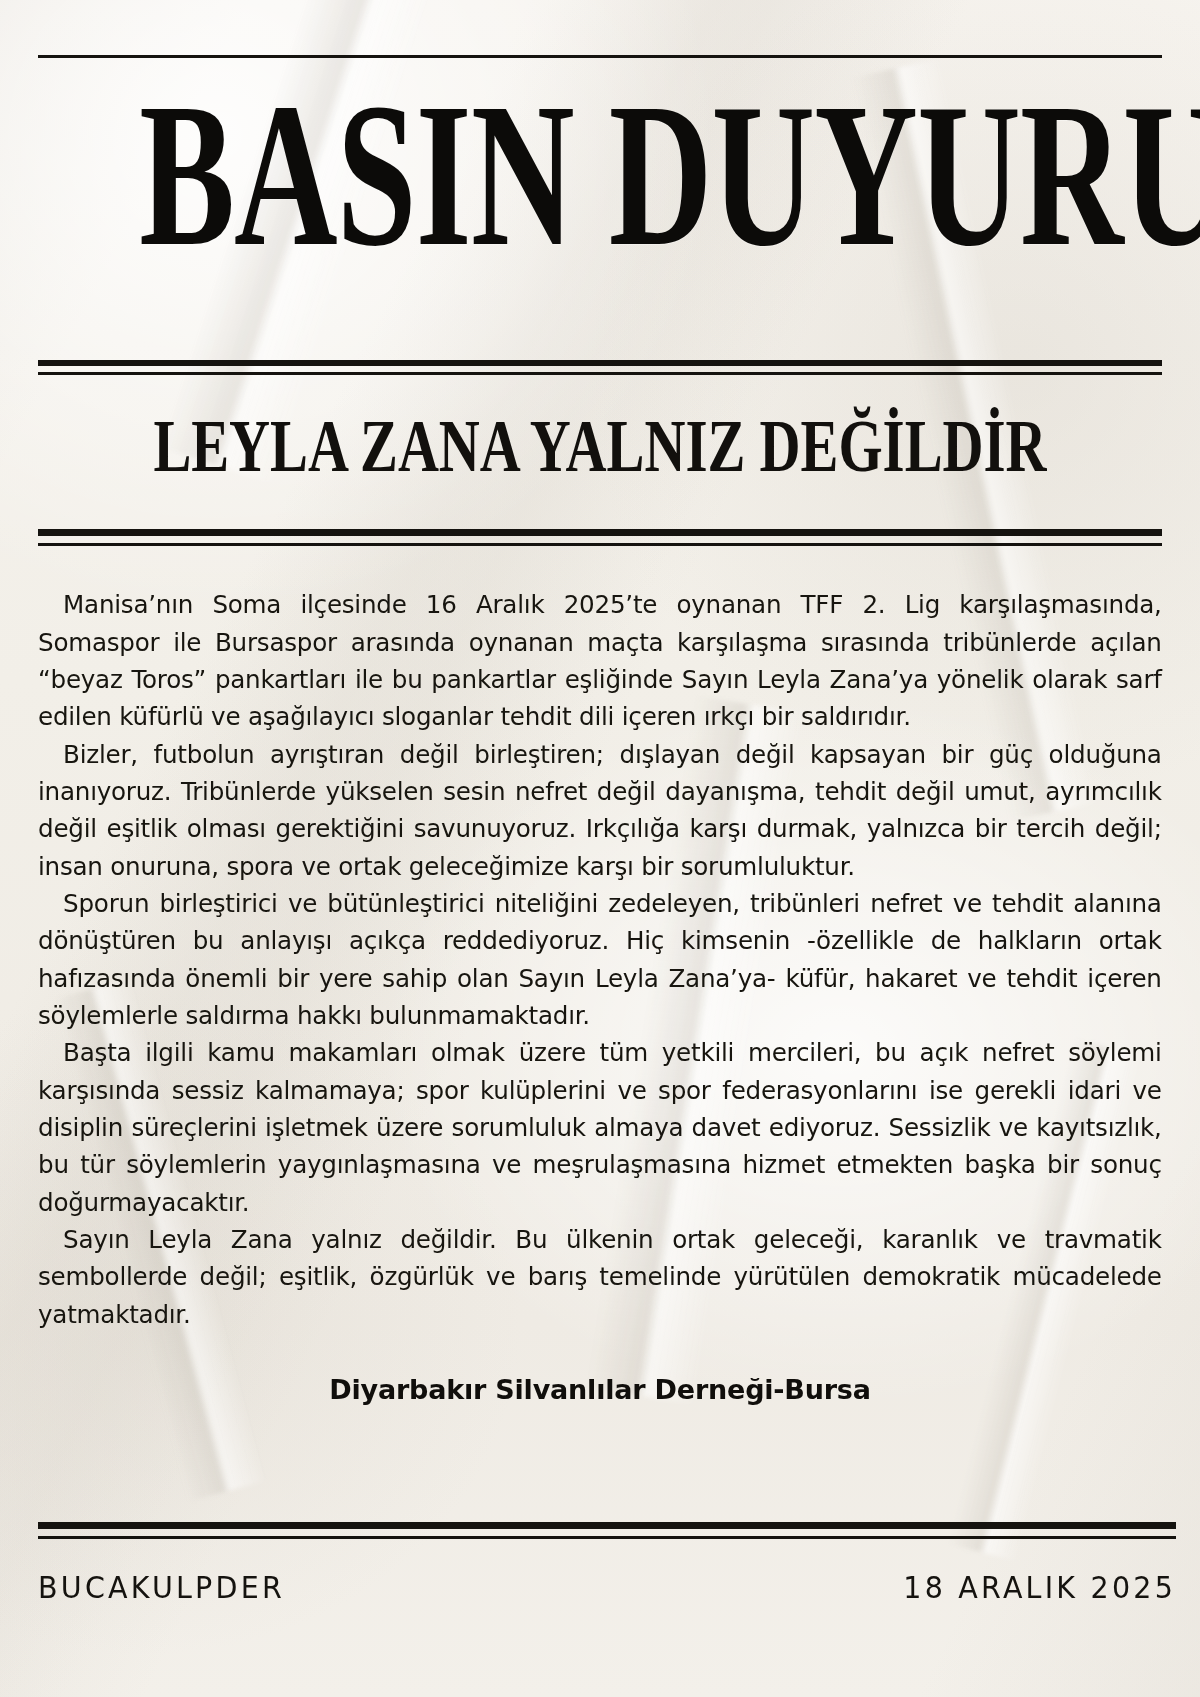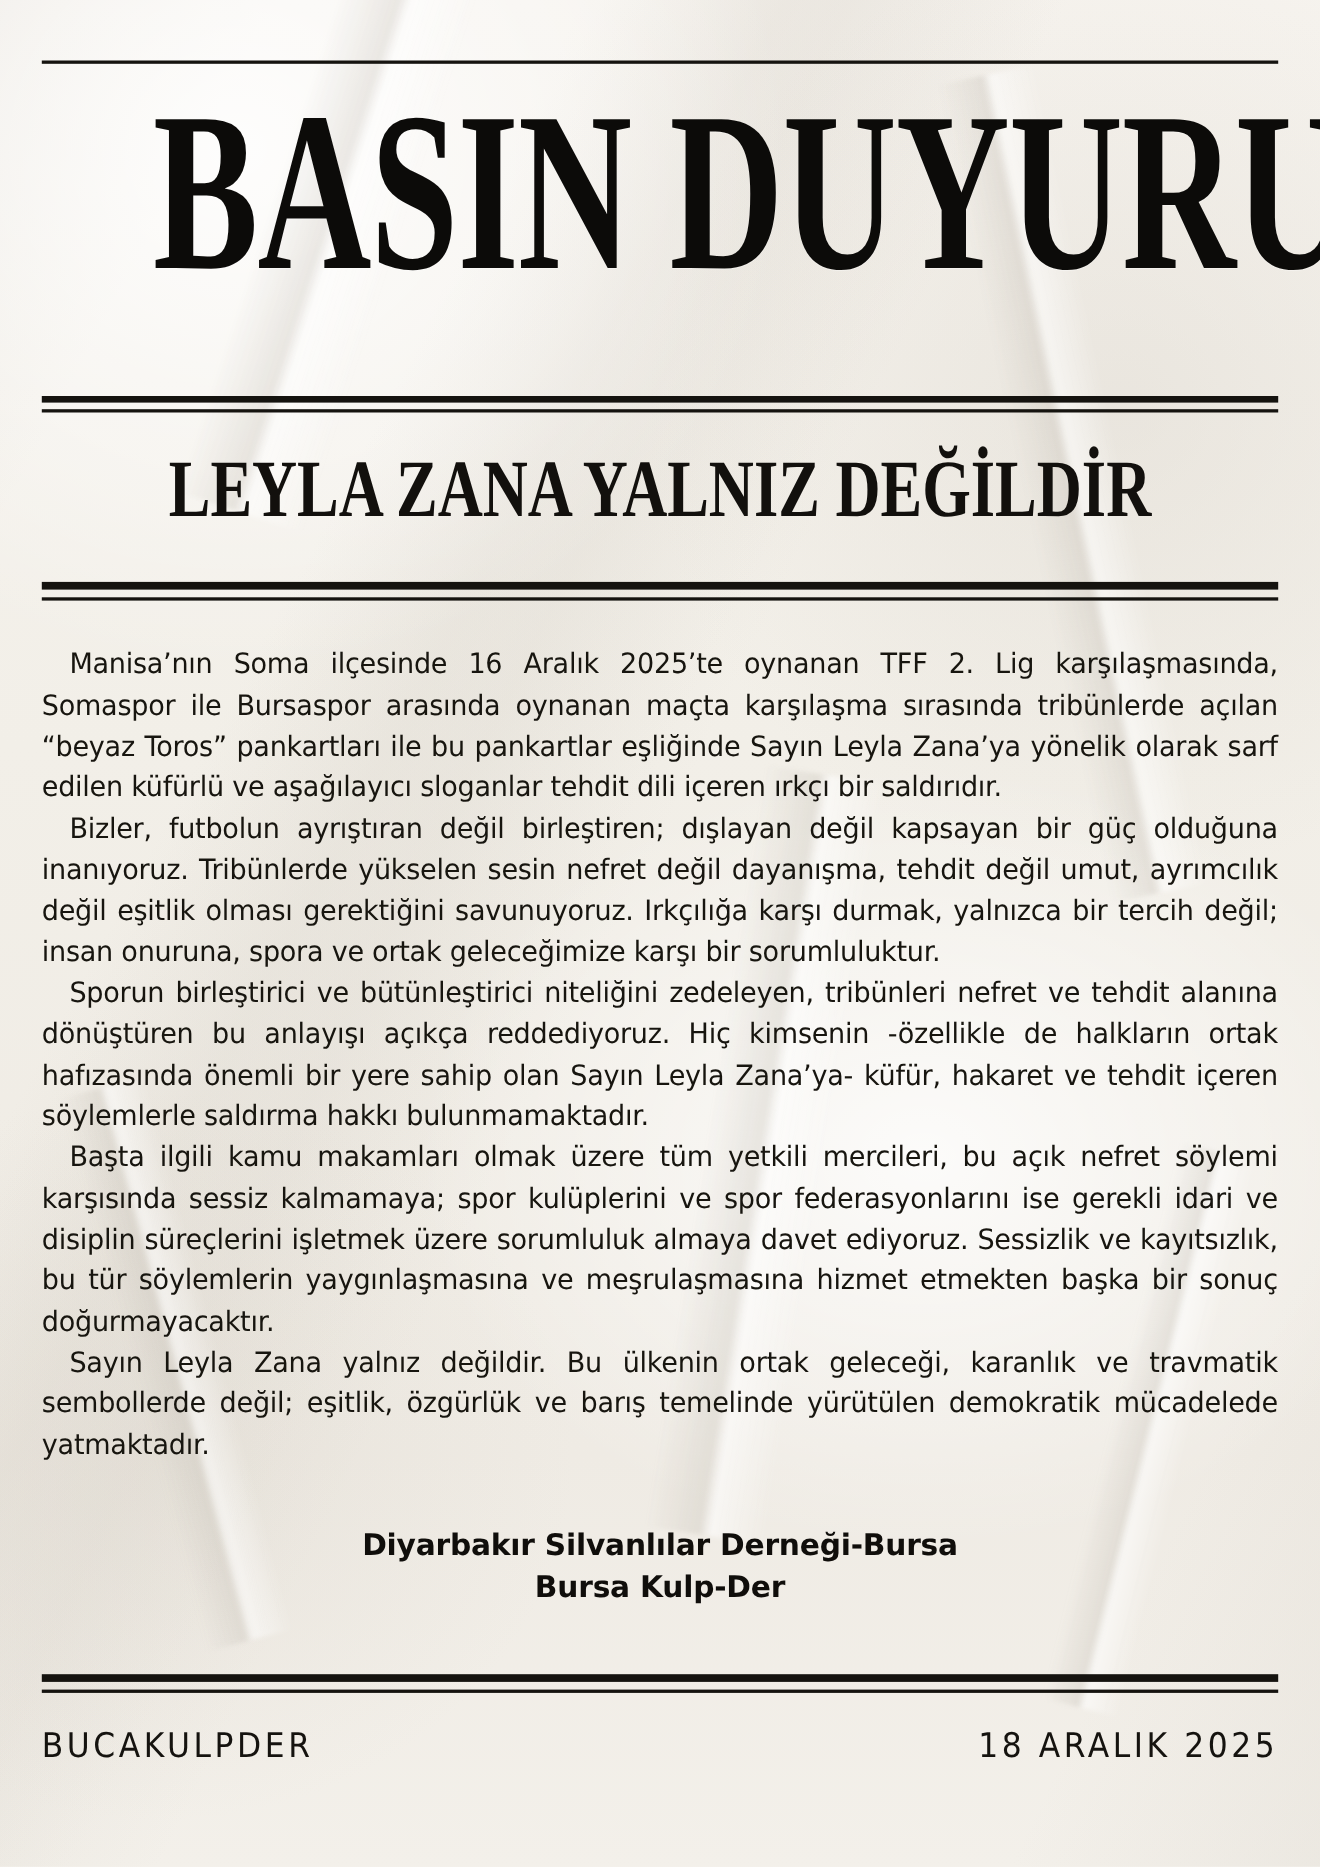--- a/index.html
+++ b/index.html
@@ -114,36 +114,36 @@
     width: 103.6%;
   }
   .body-text p {
     margin: 0;
     text-indent: 26px;
   }
   .body-text p:last-child { text-align: justify; }
 
   
   .signatures {
-    margin-top: 54px;
+    margin-top: 38px;
     text-align: center;
     font-family: "DejaVu Sans", "Liberation Sans", sans-serif;
     font-weight: bold;
     font-size: 27px;
     line-height: 1.42;
     color: #100e0b;
     letter-spacing: -0.2px;
   }
   .signatures div { white-space: nowrap; }
 
   
   .footer-wrap {
     position: absolute;
     left: 38px;
-    right: 38px;
+    right: 24px;
     bottom: 92px;
   }
   .footer-row {
     display: flex;
     justify-content: space-between;
     align-items: baseline;
     margin-top: 30px;
     font-family: "DejaVu Sans", "Liberation Sans", sans-serif;
     font-size: 31px;
     letter-spacing: 3.5px;
@@ -188,21 +188,20 @@
     <div class="body-text">
       <p>Manisa’nın Soma ilçesinde 16 Aralık 2025’te oynanan TFF 2. Lig karşılaşmasında, Somaspor ile Bursaspor arasında oynanan maçta karşılaşma sırasında tribünlerde açılan “beyaz Toros” pankartları ile bu pankartlar eşliğinde Sayın Leyla Zana’ya yönelik olarak sarf edilen küfürlü ve aşağılayıcı sloganlar tehdit dili içeren ırkçı bir saldırıdır.</p>
       <p>Bizler, futbolun ayrıştıran değil birleştiren; dışlayan değil kapsayan bir güç olduğuna inanıyoruz. Tribünlerde yükselen sesin nefret değil dayanışma, tehdit değil umut, ayrımcılık değil eşitlik olması gerektiğini savunuyoruz. Irkçılığa karşı durmak, yalnızca bir tercih değil; insan onuruna, spora ve ortak geleceğimize karşı bir sorumluluktur.</p>
       <p>Sporun birleştirici ve bütünleştirici niteliğini zedeleyen, tribünleri nefret ve tehdit alanına dönüştüren bu anlayışı açıkça reddediyoruz. Hiç kimsenin -özellikle de halkların ortak hafızasında önemli bir yere sahip olan Sayın Leyla Zana’ya- küfür, hakaret ve tehdit içeren söylemlerle saldırma hakkı bulunmamaktadır.</p>
       <p>Başta ilgili kamu makamları olmak üzere tüm yetkili mercileri, bu açık nefret söylemi karşısında sessiz kalmamaya; spor kulüplerini ve spor federasyonlarını ise gerekli idari ve disiplin süreçlerini işletmek üzere sorumluluk almaya davet ediyoruz. Sessizlik ve kayıtsızlık, bu tür söylemlerin yaygınlaşmasına ve meşrulaşmasına hizmet etmekten başka bir sonuç doğurmayacaktır.</p>
       <p>Sayın Leyla Zana yalnız değildir. Bu ülkenin ortak geleceği, karanlık ve travmatik sembollerde değil; eşitlik, özgürlük ve barış temelinde yürütülen demokratik mücadelede yatmaktadır.</p>
     </div>
 
     <div class="signatures">
       <div>Diyarbakır Silvanlılar Derneği-Bursa</div>
-      <div>Bursa Kulp-Der</div>
     </div>
 
   </div>
 
   <div class="footer-wrap">
     <div class="rule-foot">
       <div class="thick"></div>
       <div class="gap"></div>
       <div class="thin"></div>
     </div>

